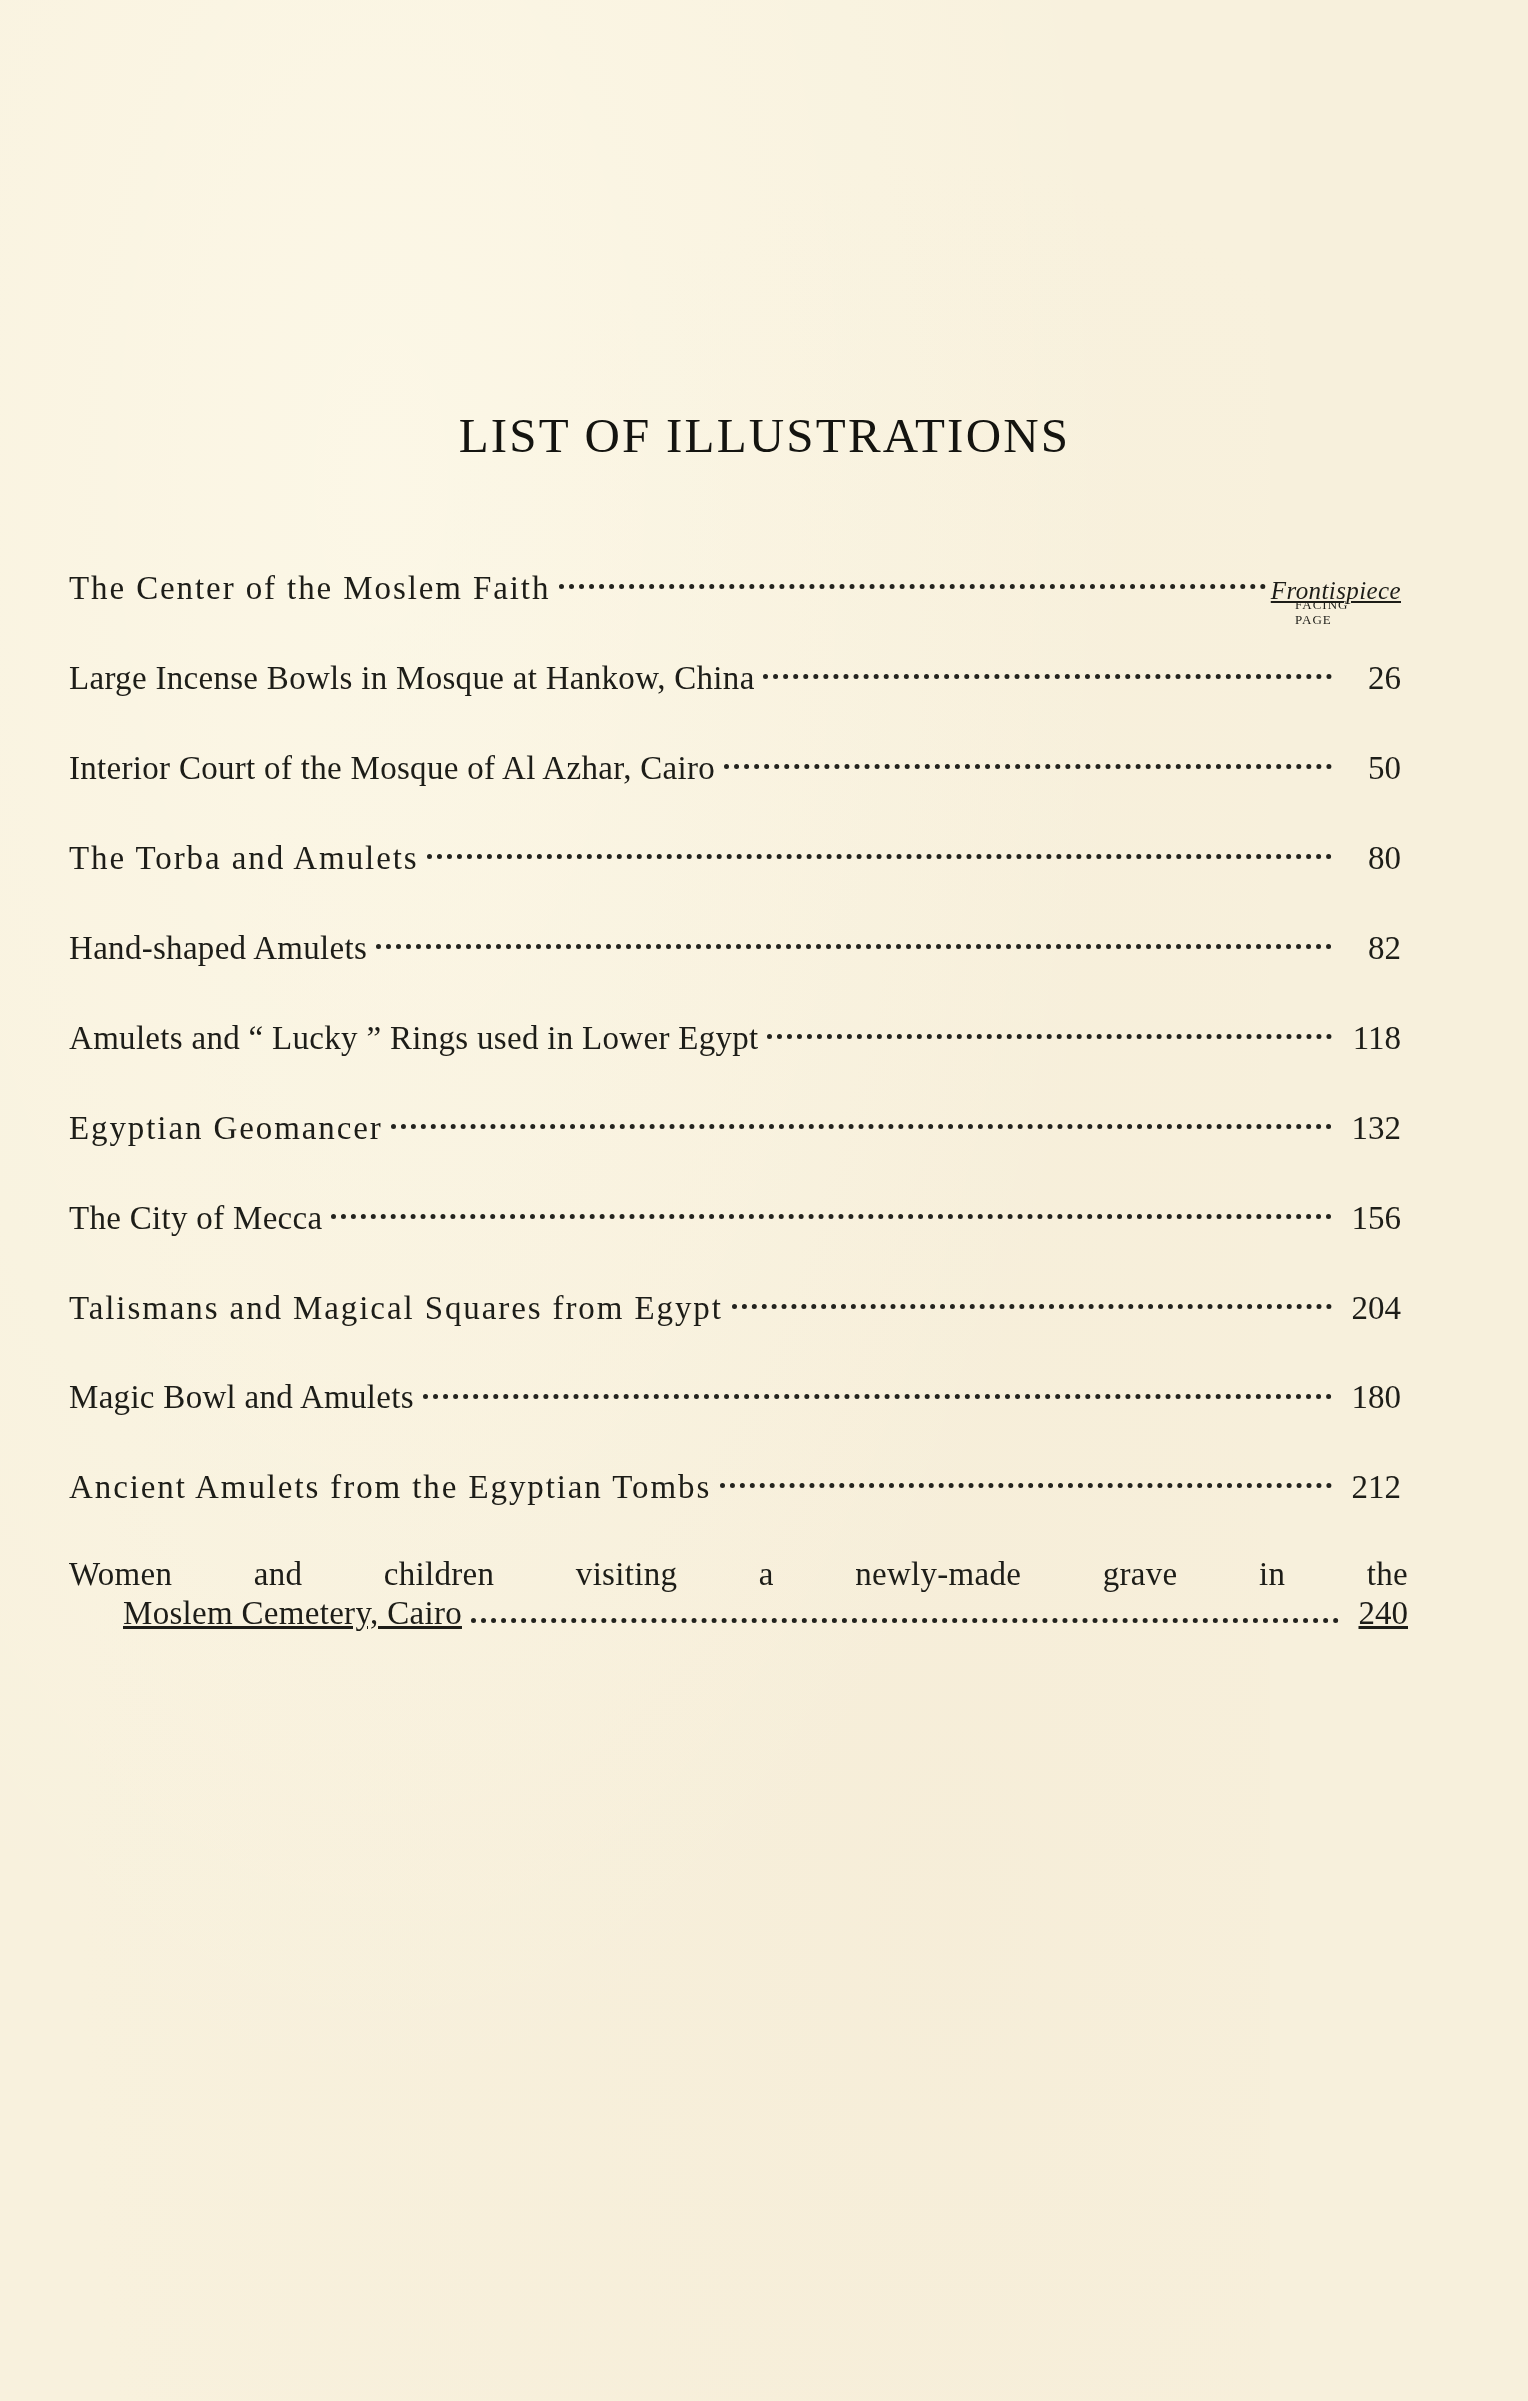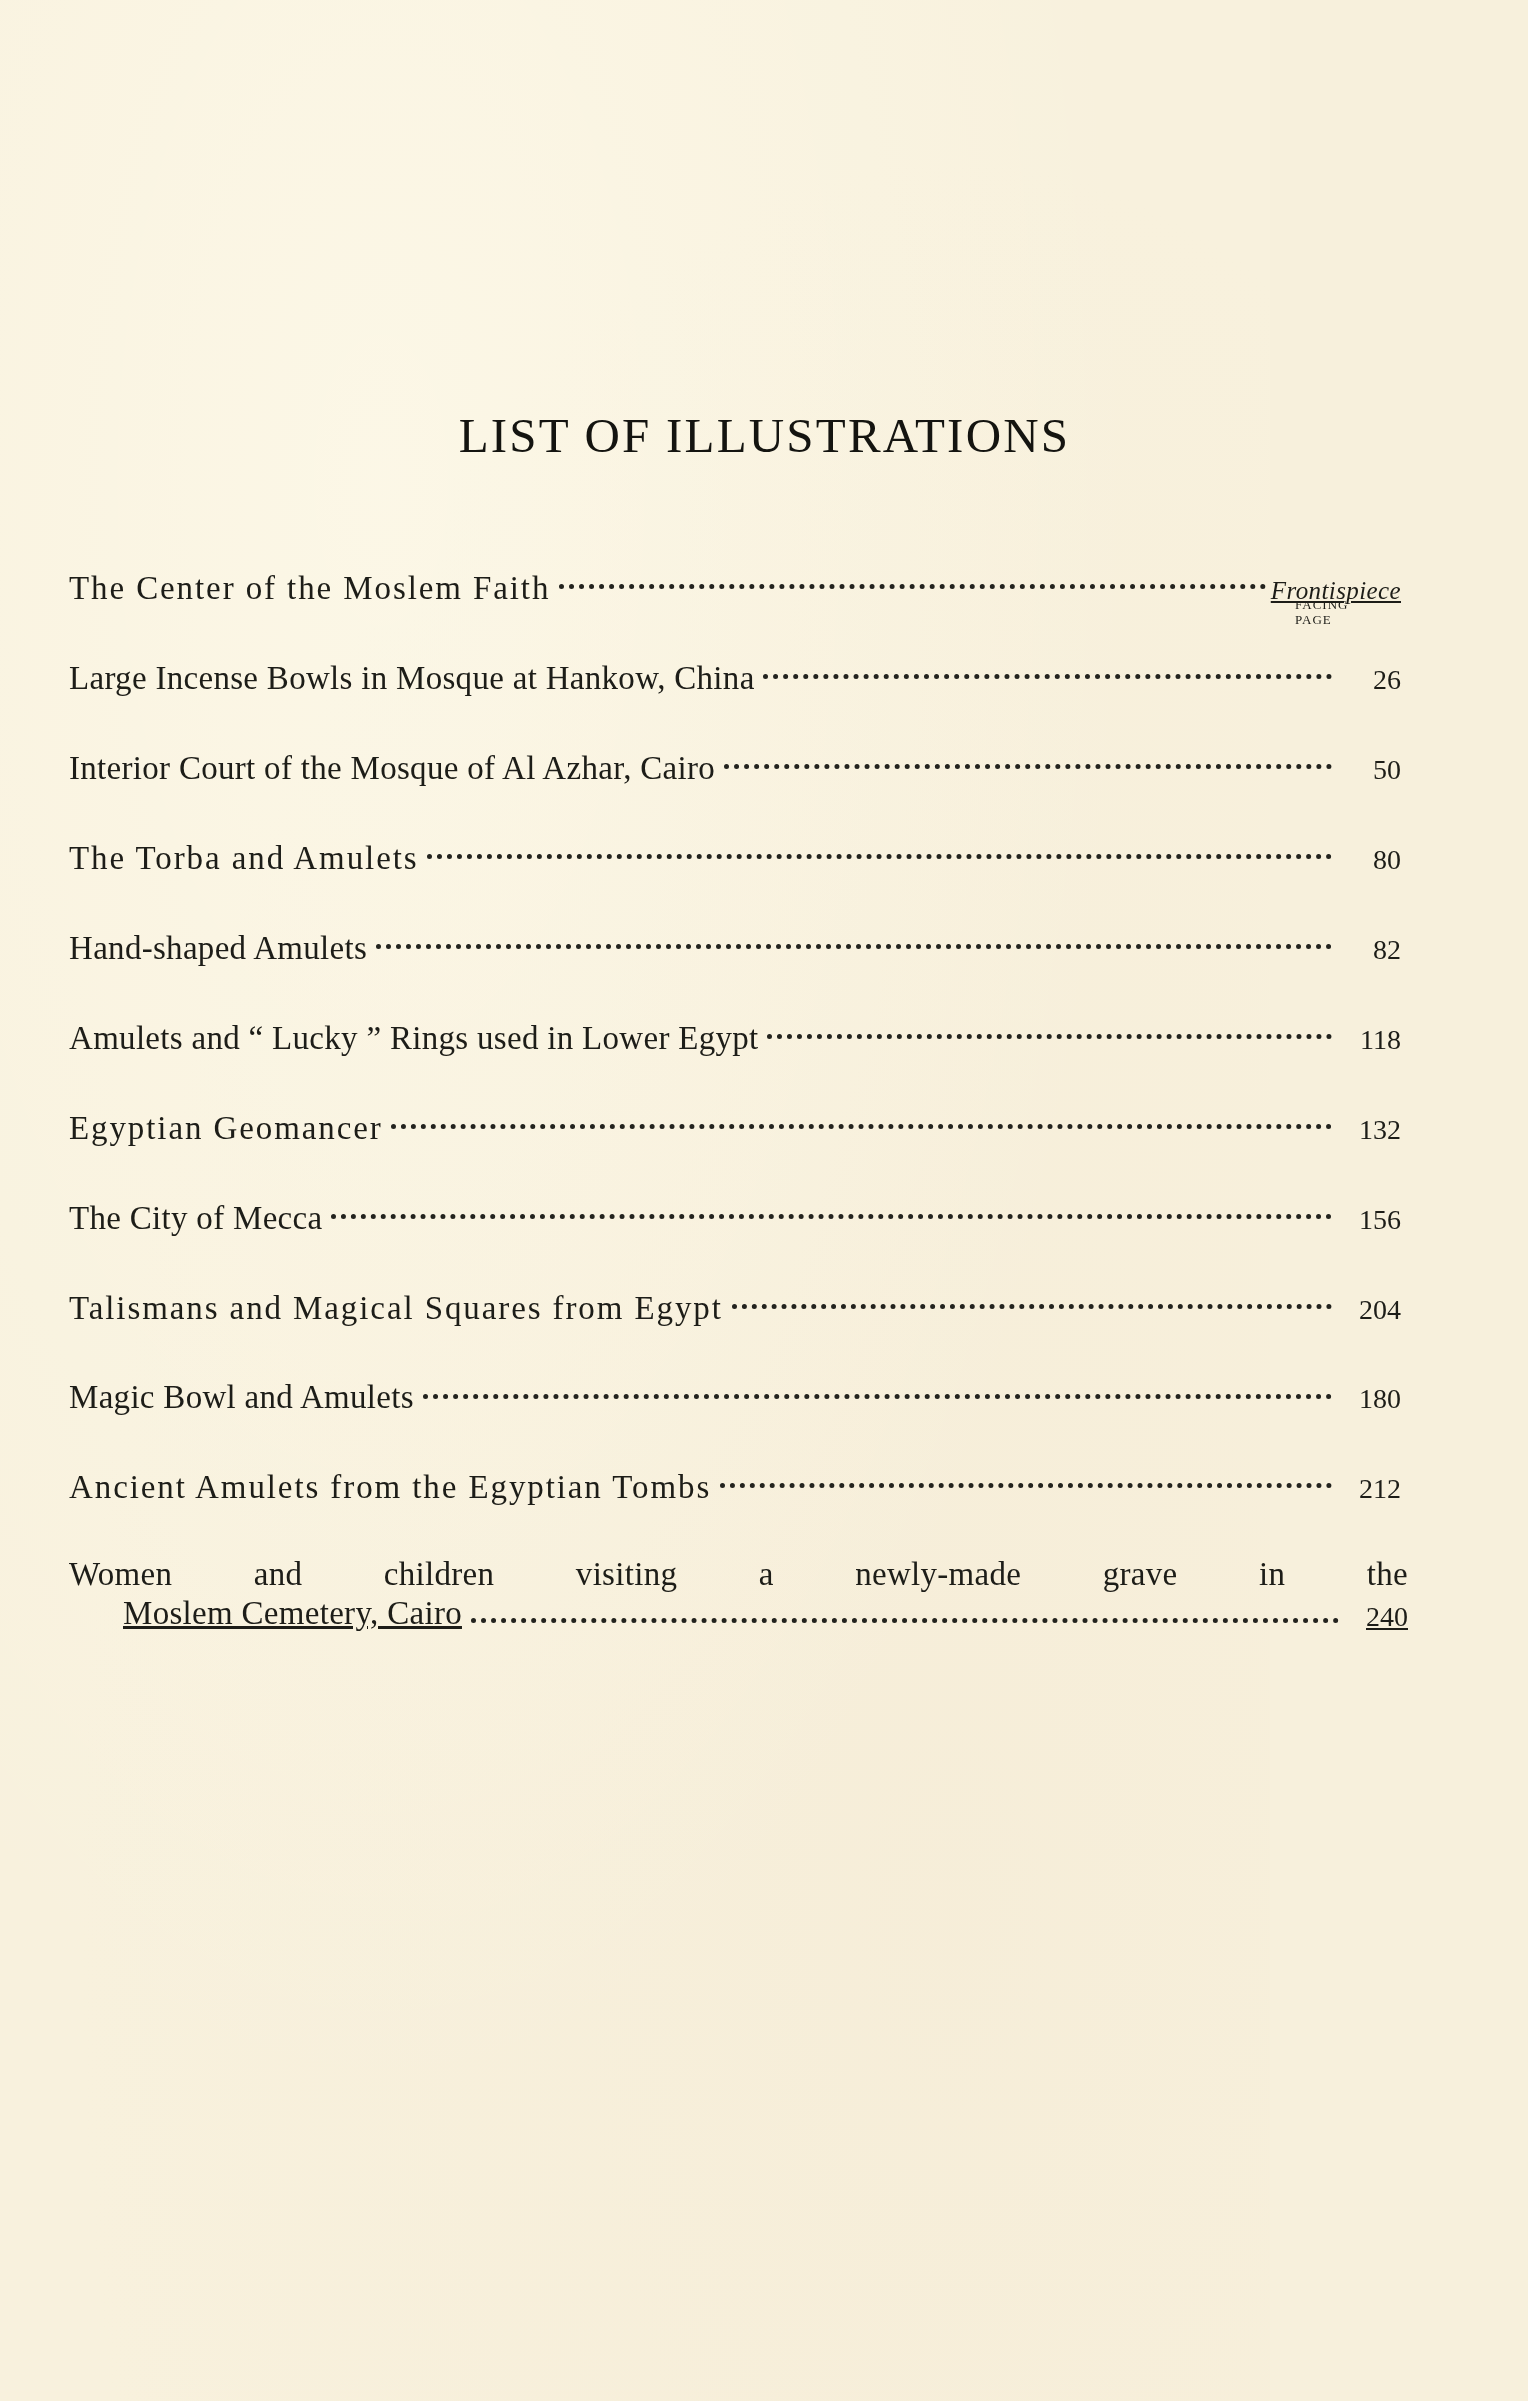--- a/index.html
+++ b/index.html
@@ -76,21 +76,21 @@
     left: 0;
     right: 0;
     bottom: 0.30em;
     height: 0;
     border-bottom: 5.2px dotted #23231e;
   }
   .entry .pagenum {
     white-space: nowrap;
     text-align: right;
     min-width: 64px;
-    font-size: 28px;
+    font-size: 33px;
   }
   .entry .pagenum.italic {
     font-style: italic;
     font-size: 25px;
     letter-spacing: 0.4px;
     min-width: 0;
     text-decoration: underline;
   }
   .facing-label {
     position: absolute;

